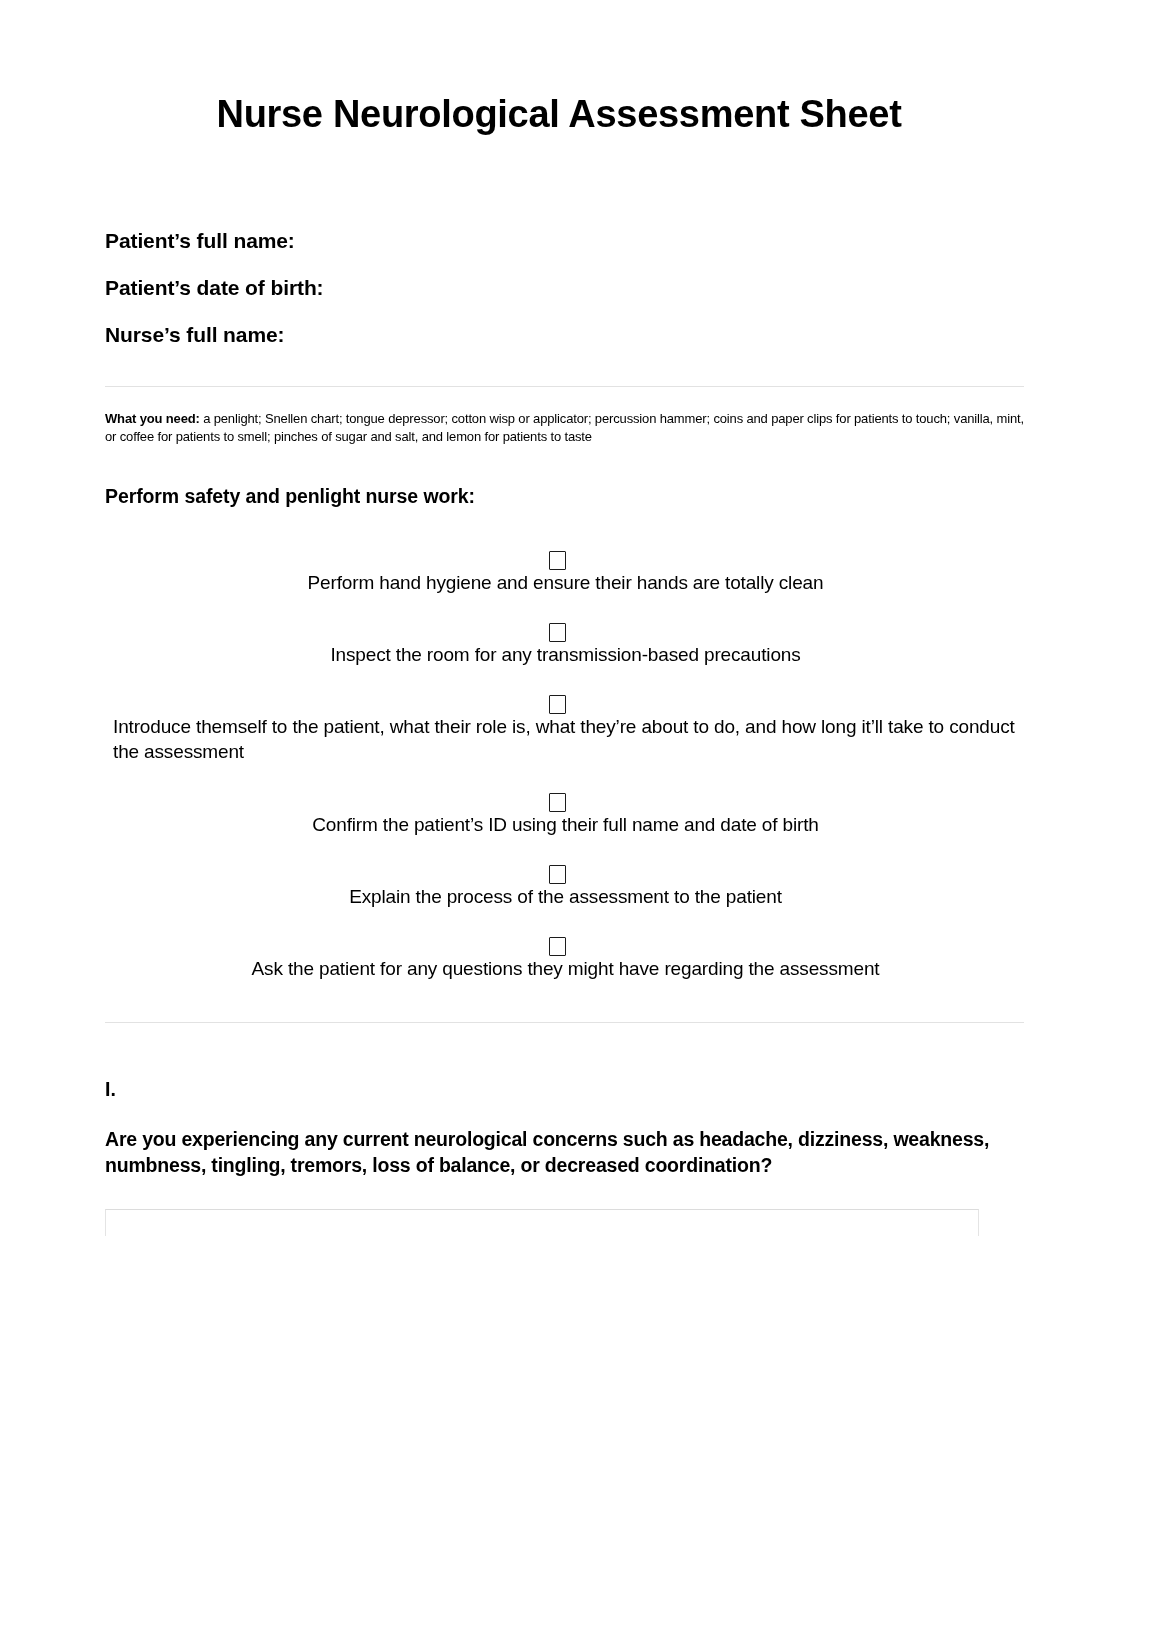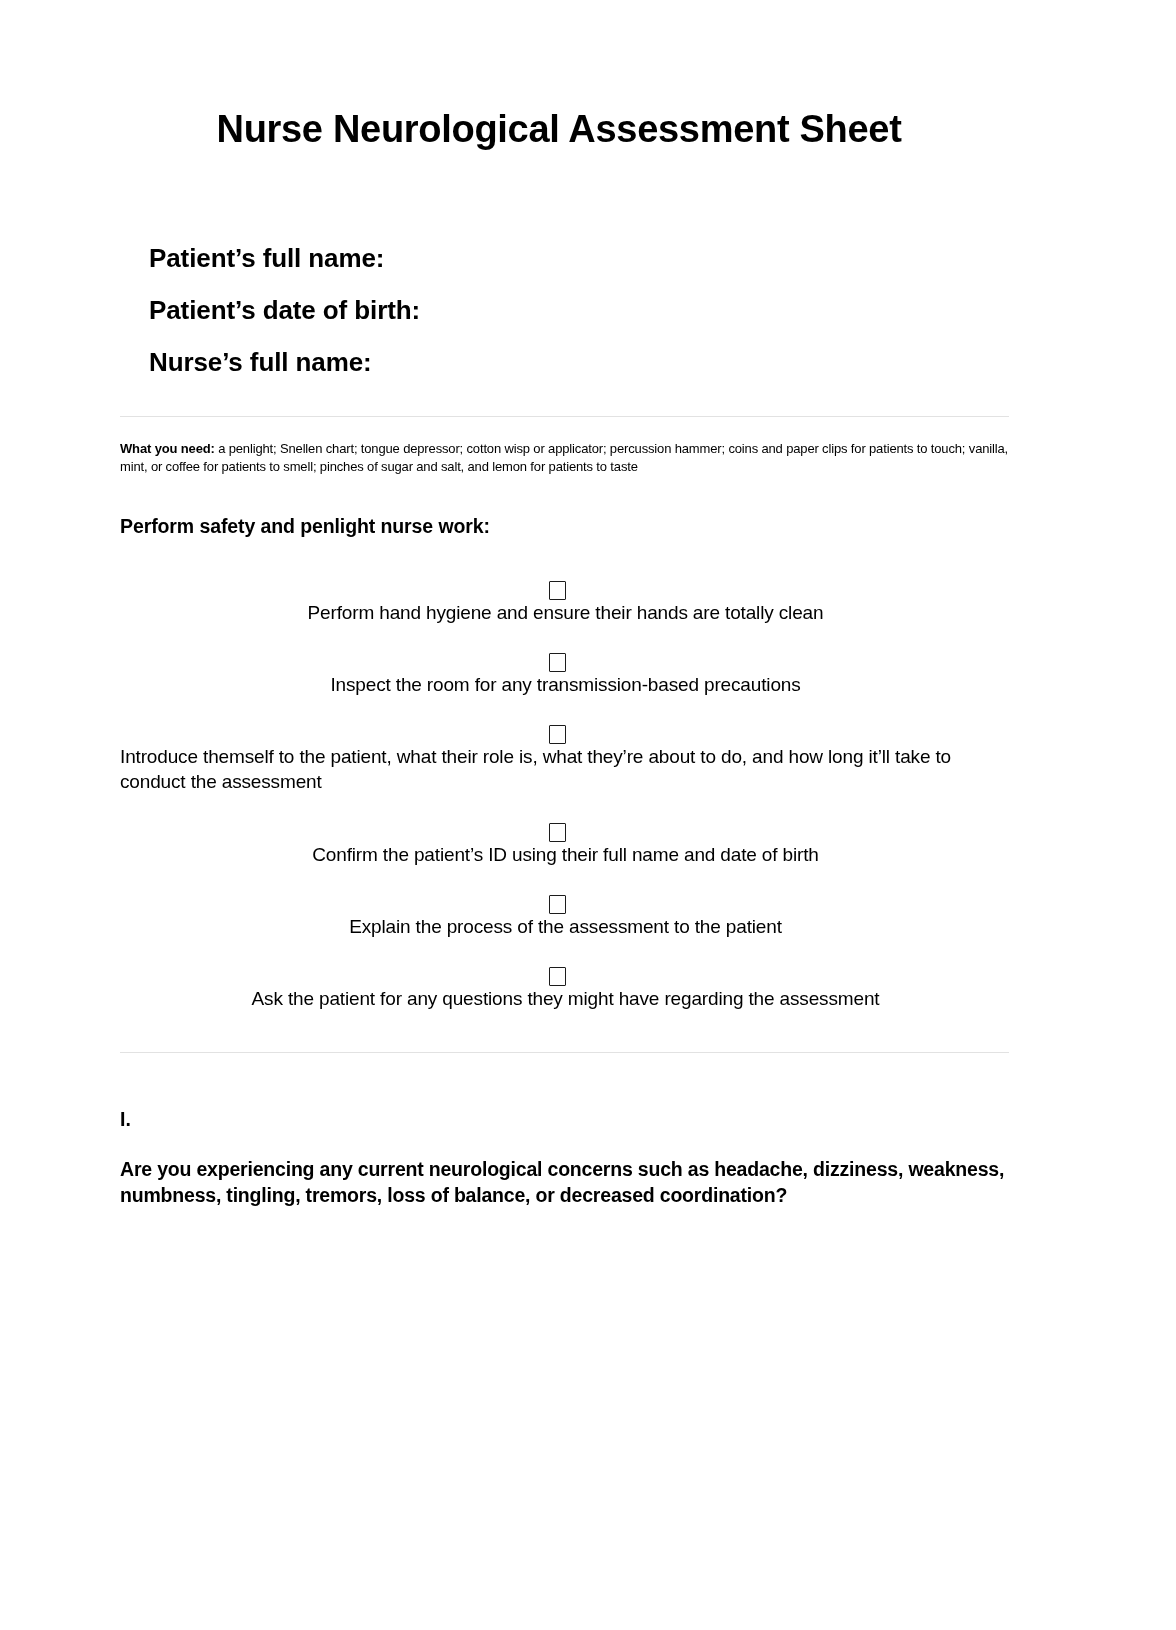--- a/index.html
+++ b/index.html
@@ -13,21 +13,21 @@
     font-family: "Liberation Sans", sans-serif;
     color: #000000;
     -webkit-font-smoothing: antialiased;
   }
   .page {
     position: relative;
     width: 1176px;
     height: 1236px;
     background: #ffffff;
     box-sizing: border-box;
-    padding: 15px;
+    padding: 0;
     overflow: hidden;
   }
   .content {
     padding-left: 105px;
     padding-right: 150px;
   }
   
   .doc-title {
     text-align: center;
     font-size: 38px;
@@ -36,26 +36,25 @@
     margin: 0;
     padding-top: 92px;
     padding-right: 58px;
     line-height: 1.2;
   }
   
   .meta-block {
     margin-top: 92px;
   }
   .meta-row {
-    font-size: 26px;
+    font-size: 21px;
     font-weight: bold;
     line-height: 1.0;
     margin-bottom: 26px;
     letter-spacing: -0.1px;
-    margin-left: 29px;
   }
   
   .divider {
     height: 1px;
     background: #e2e2e2;
     margin-left: 105px;
     margin-right: 152px;
   }
   .divider.top-rule { margin-top: 41px; }
   .divider.mid-rule { margin-top: 41px; }

